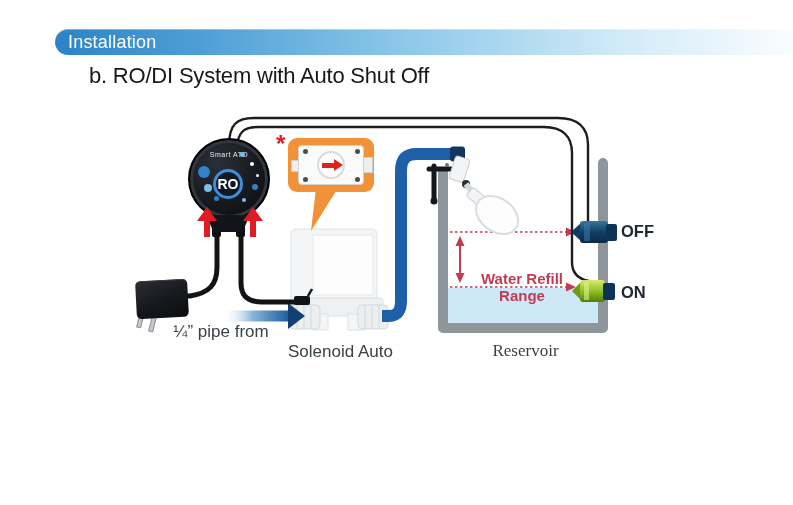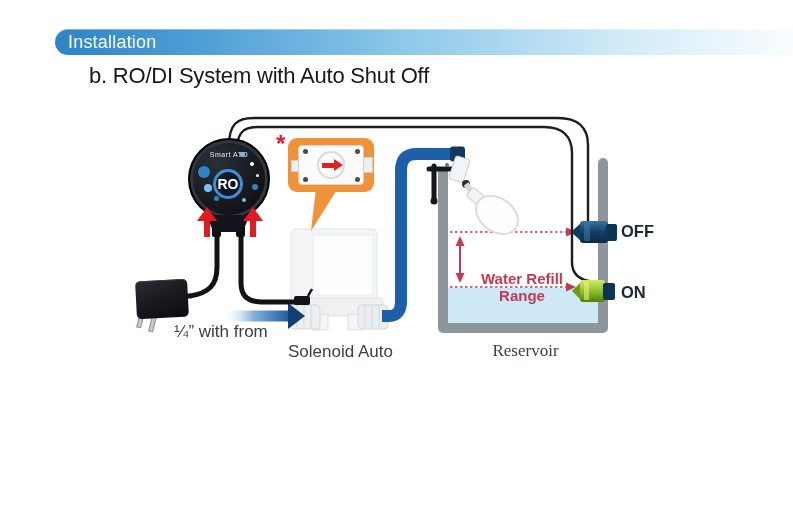--- a/index.html
+++ b/index.html
@@ -200,18 +200,18 @@
   <div class="screw abs" style="left:303px;top:177px;"></div>
   <div class="screw abs" style="left:355px;top:177px;"></div>
   <div id="co-arrow-stem" class="abs"></div>
   <div id="co-arrow-head" class="abs"></div>
   <div id="asterisk" class="abs">*</div>
 
   <div id="refill-label" class="abs" style="left:462px;top:251px;width:120px;margin-top:19px;">Water Refill Range</div>
   <div class="sensor-lbl abs" style="left:621px;top:222px;">OFF</div>
   <div class="sensor-lbl abs" style="left:621px;top:283px;">ON</div>
   <div class="lbl abs" style="left:151px;top:321px;width:140px;line-height:21px;">
-    <div>¼” with from</div>
+    <div>¼” pipe from</div>
   </div>
   <div class="lbl abs" style="left:278px;top:342px;width:125px;">Solenoid Auto</div>
   <div class="lbl abs" style="left:468px;top:341px;width:115px;font-family:Liberation Serif, serif;">Reservoir</div>
 
 </div>
 
 </body></html>

